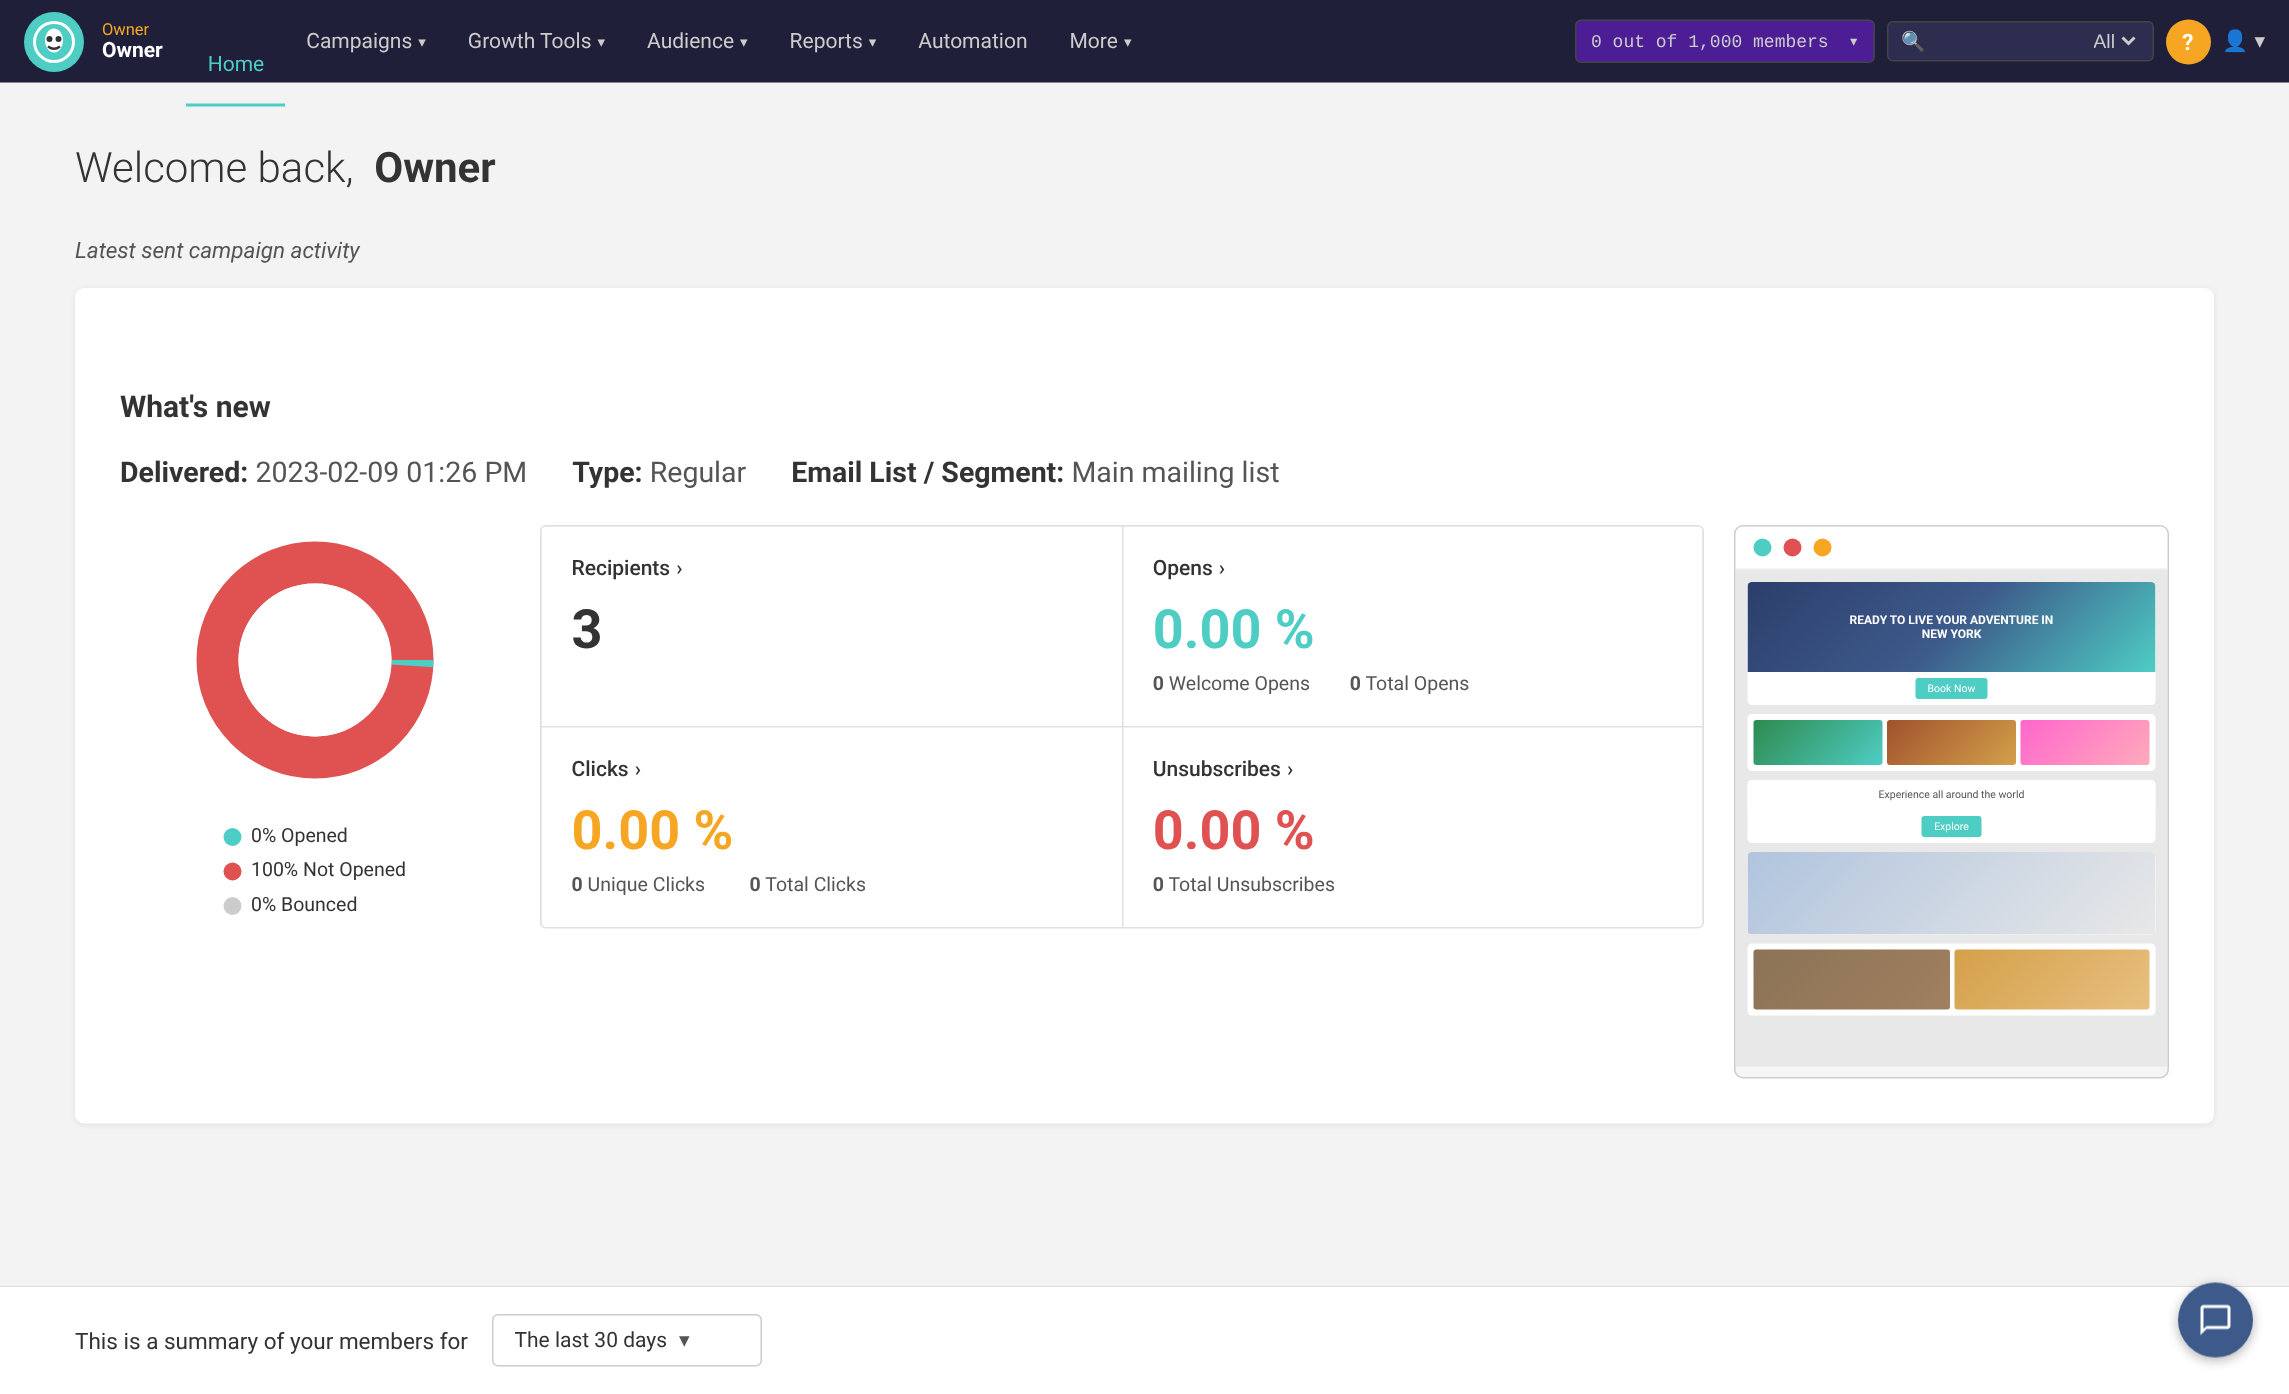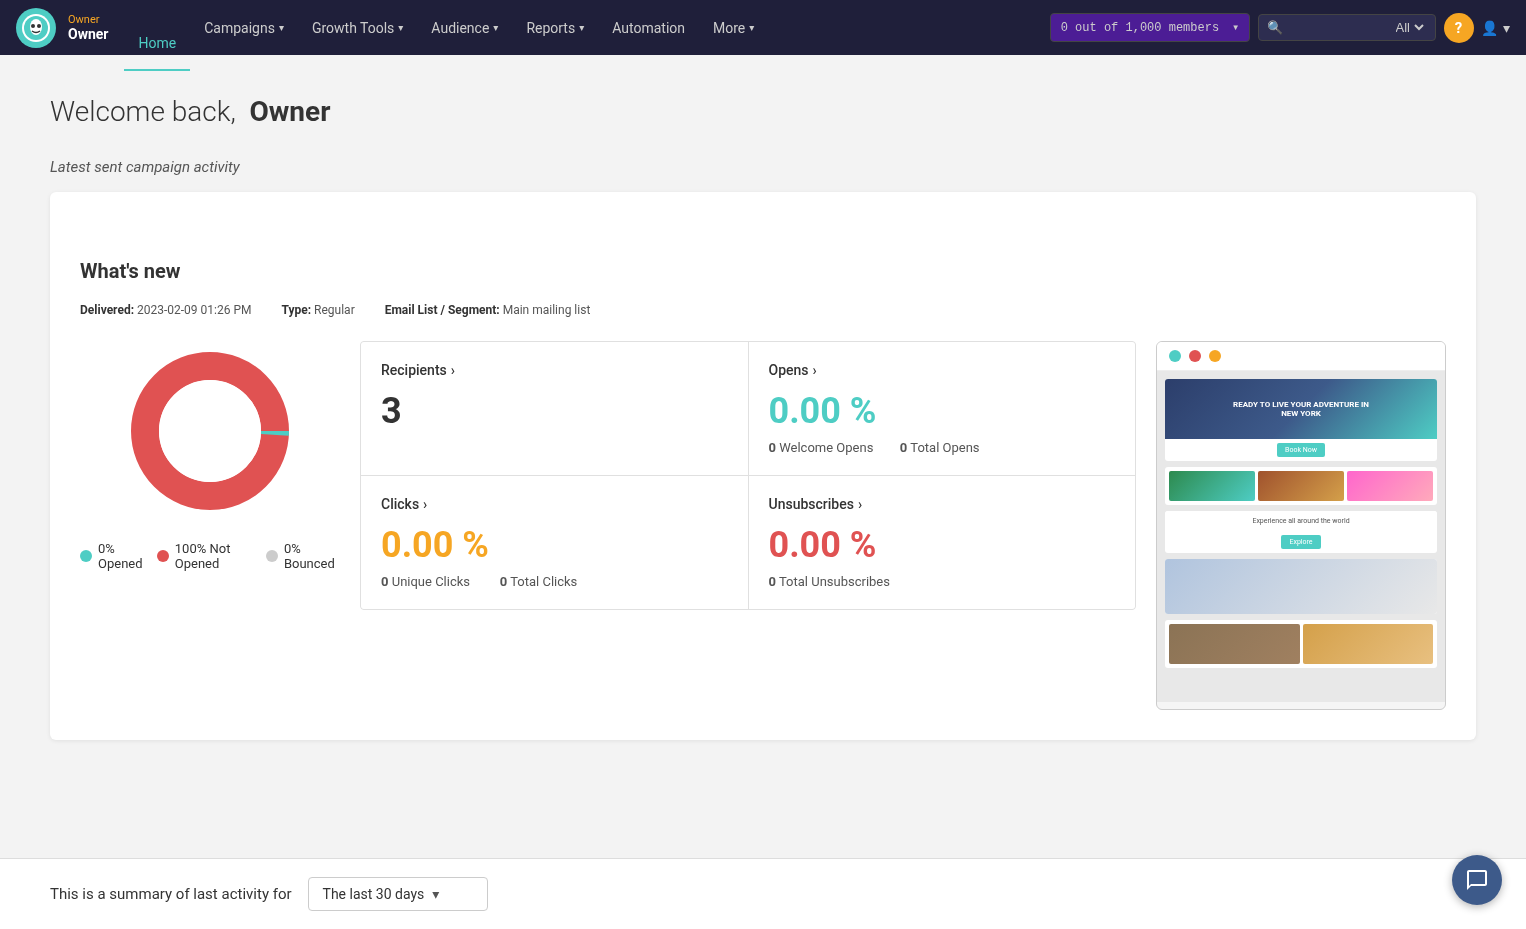--- a/index.html
+++ b/index.html
@@ -145,21 +145,21 @@
     }
     .campaign-card h2 {
       font-size: 20px;
       font-weight: 700;
       margin-bottom: 20px;
       margin-top: 37px;
     }
     .campaign-meta {
       display: flex;
       gap: 30px;
-      font-size: 12px;
+      font-size: 19px;
       margin-bottom: 24px;
     }
     .campaign-meta .meta-label { font-weight: 700; }
     .campaign-meta .meta-value { color: #555; }
 
     .campaign-body {
       display: flex;
       gap: 20px;
       align-items: flex-start;
     }
@@ -177,21 +177,21 @@
       width: 180px;
       height: 180px;
       margin-bottom: 20px;
     }
     .donut-svg {
       width: 100%;
       height: 100%;
     }
     .donut-legend {
       display: flex;
-      flex-direction: row;
+      flex-direction: column;
       gap: 8px;
       font-size: 13px;
     }
     .legend-item {
       display: flex;
       align-items: center;
       gap: 6px;
     }
     .legend-dot {
       width: 12px; height: 12px;
@@ -596,21 +596,21 @@
               </div>
             </div>
           </div>
         </div>
       </div>
     </div>
   </div>
 </div>
 
 <div class="footer-bar">
-  <span>This is a summary of last activity for</span>
+  <span>This is a summary of your members for</span>
   <div class="period-select">
     <span>The last 30 days</span>
     <span class="chevron">▾</span>
   </div>
 </div>
 
 <div class="chat-btn">
   <svg viewBox="0 0 24 24">
     <path d="M20 2H4c-1.1 0-2 .9-2 2v18l4-4h14c1.1 0 2-.9 2-2V4c0-1.1-.9-2-2-2zm0 14H6l-2 2V4h16v12z"></path>
   </svg>

